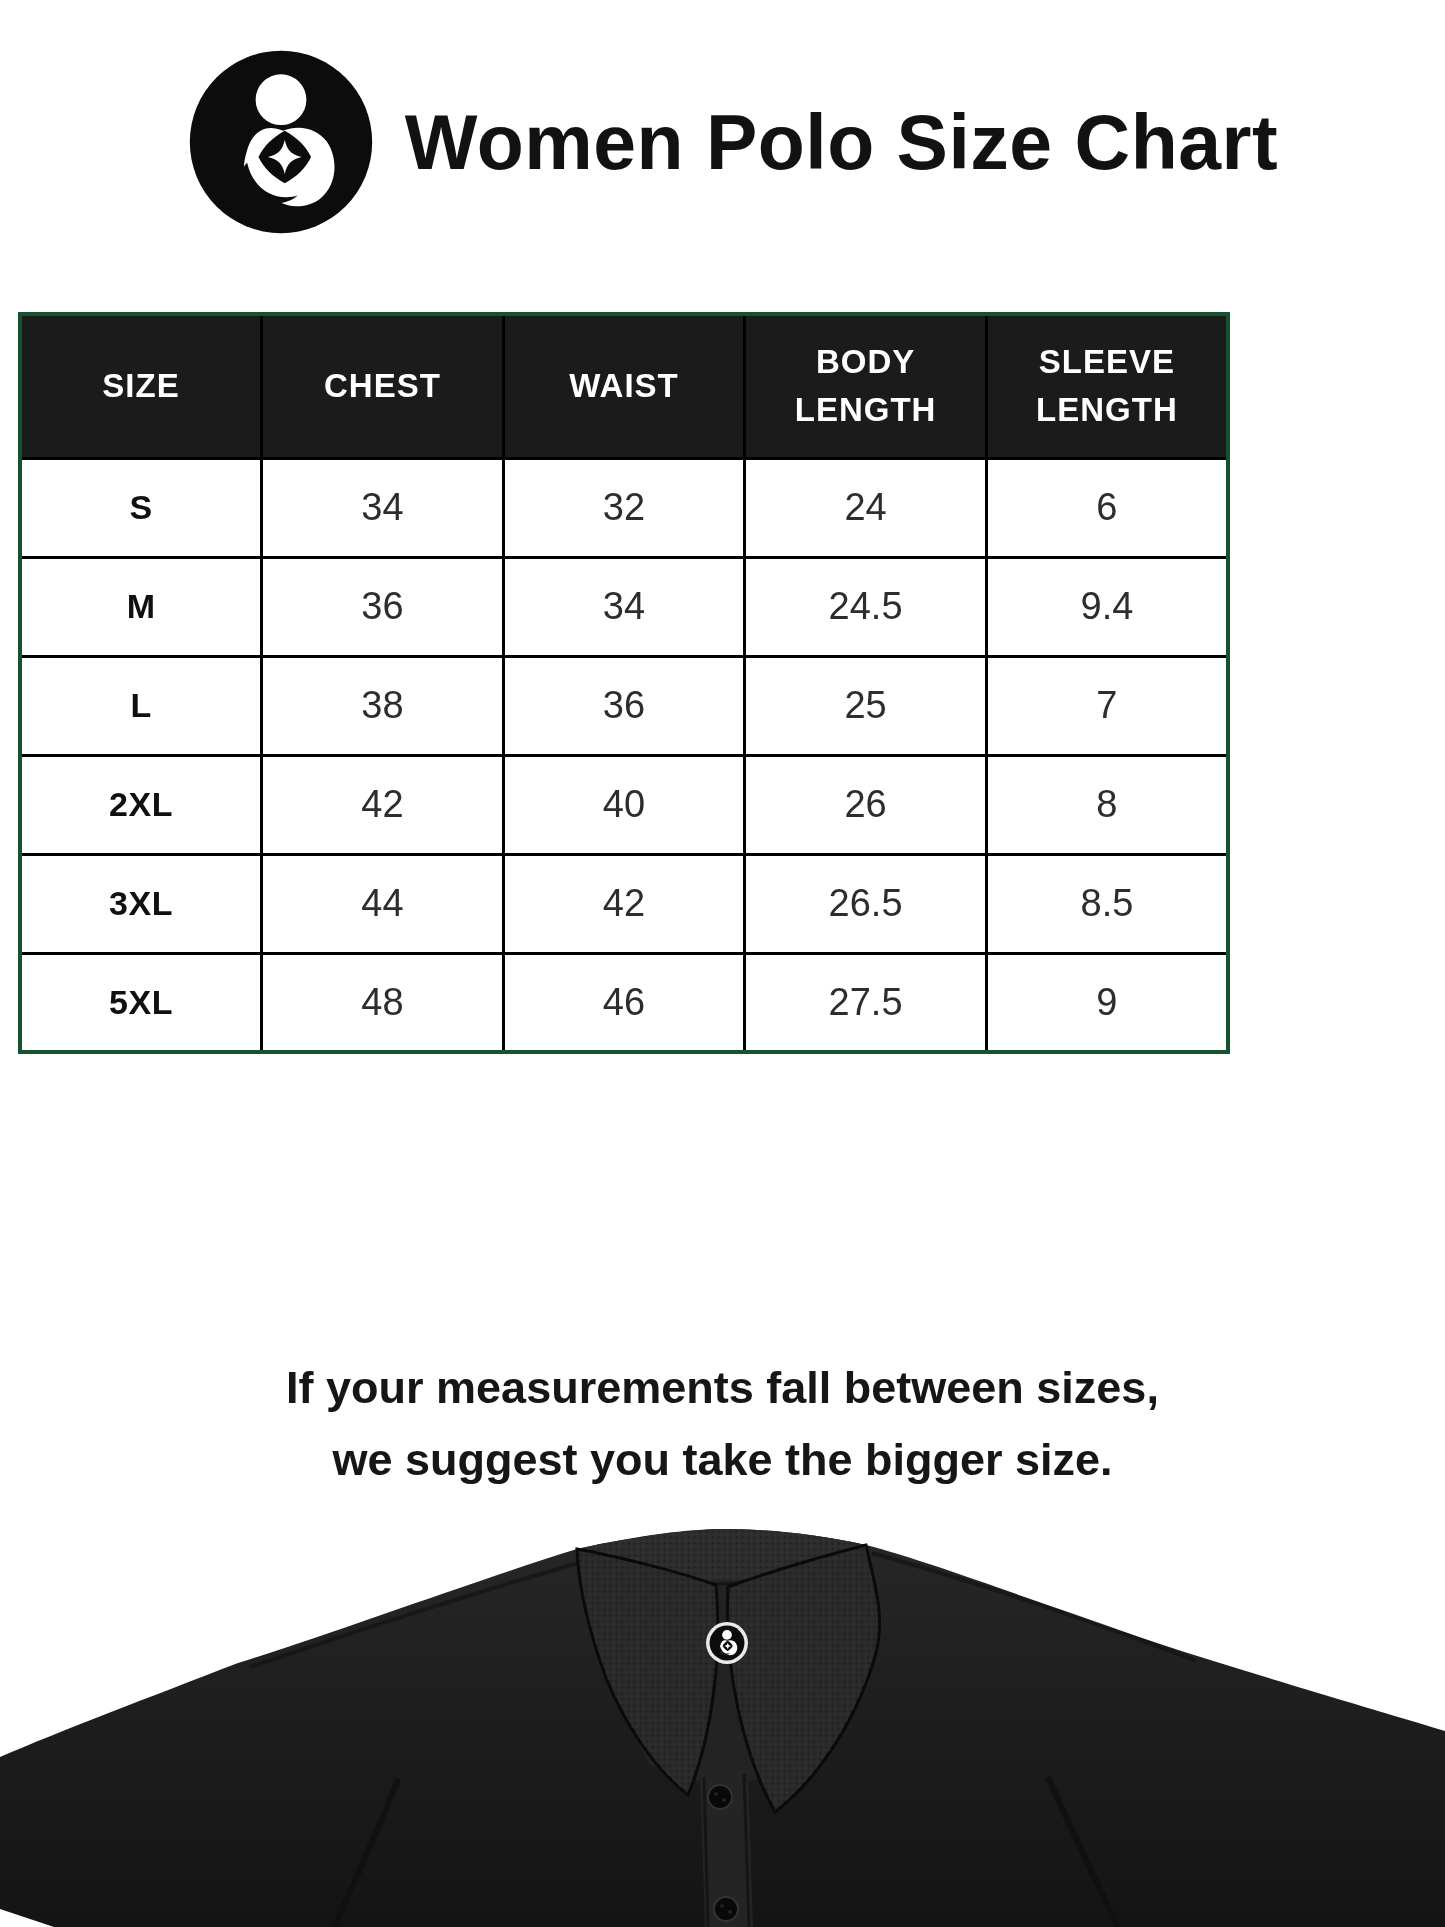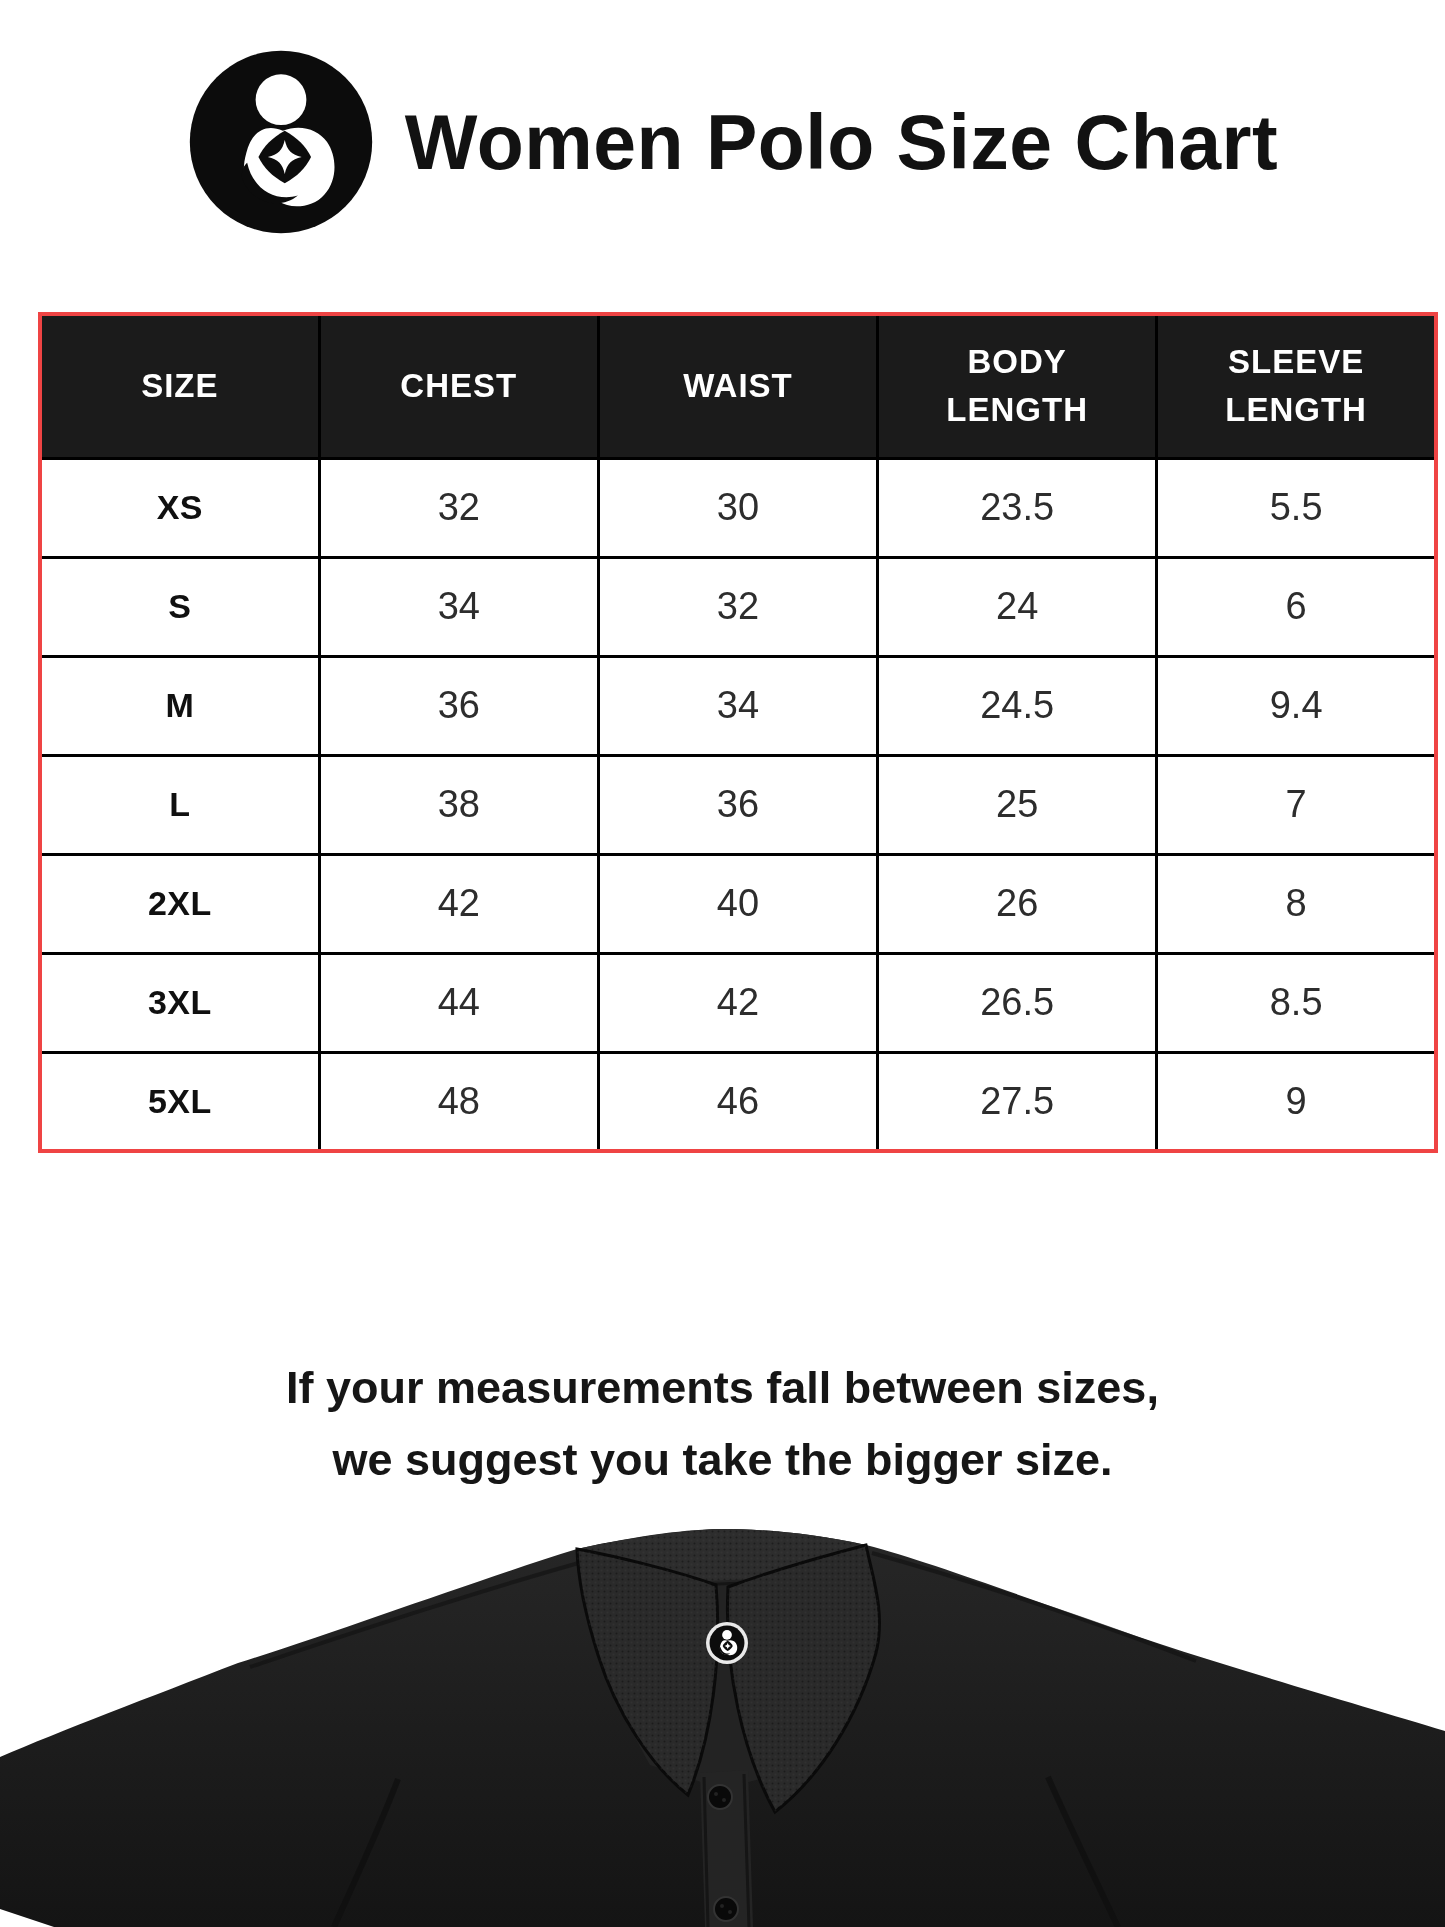--- a/index.html
+++ b/index.html
@@ -17,23 +17,23 @@
     display:flex; justify-content:center; align-items:center; gap:30px;
   }
   .brand-logo { width:188px; height:188px; flex:0 0 auto; }
   .page-title {
     font-size:77px; font-weight:800; color:#121212;
     letter-spacing:0.5px; white-space:nowrap;
   }
 
   
   .size-table {
-    position:absolute; top:312px; left:38px; width:1400px;
+    position:absolute; top:312px; left:18px; width:1212px;
     border-collapse:collapse; table-layout:fixed;
-    border:4px solid #ef4444;
+    border:4px solid #14532d;
   }
   .size-table th, .size-table td {
     border:3px solid #000; text-align:center; vertical-align:middle;
     width:20%;
   }
   .size-table th {
     background:#1b1b1b; color:#ffffff;
     height:144px; font-size:33px; font-weight:700; letter-spacing:1px;
   }
   .size-table th span { white-space:pre-line; line-height:1.45; display:inline-block; }
@@ -93,27 +93,20 @@
       <th><span>CHEST</span></th>
       <th><span>WAIST</span></th>
       <th><span>BODY
 LENGTH</span></th>
       <th><span>SLEEVE
 LENGTH</span></th>
     </tr>
   </thead>
   <tbody>
     <tr>
-      <td class="size-cell">XS</td>
-      <td>32</td>
-      <td>30</td>
-      <td>23.5</td>
-      <td>5.5</td>
-    </tr>
-    <tr>
       <td class="size-cell">S</td>
       <td>34</td>
       <td>32</td>
       <td>24</td>
       <td>6</td>
     </tr>
     <tr>
       <td class="size-cell">M</td>
       <td>36</td>
       <td>34</td>

